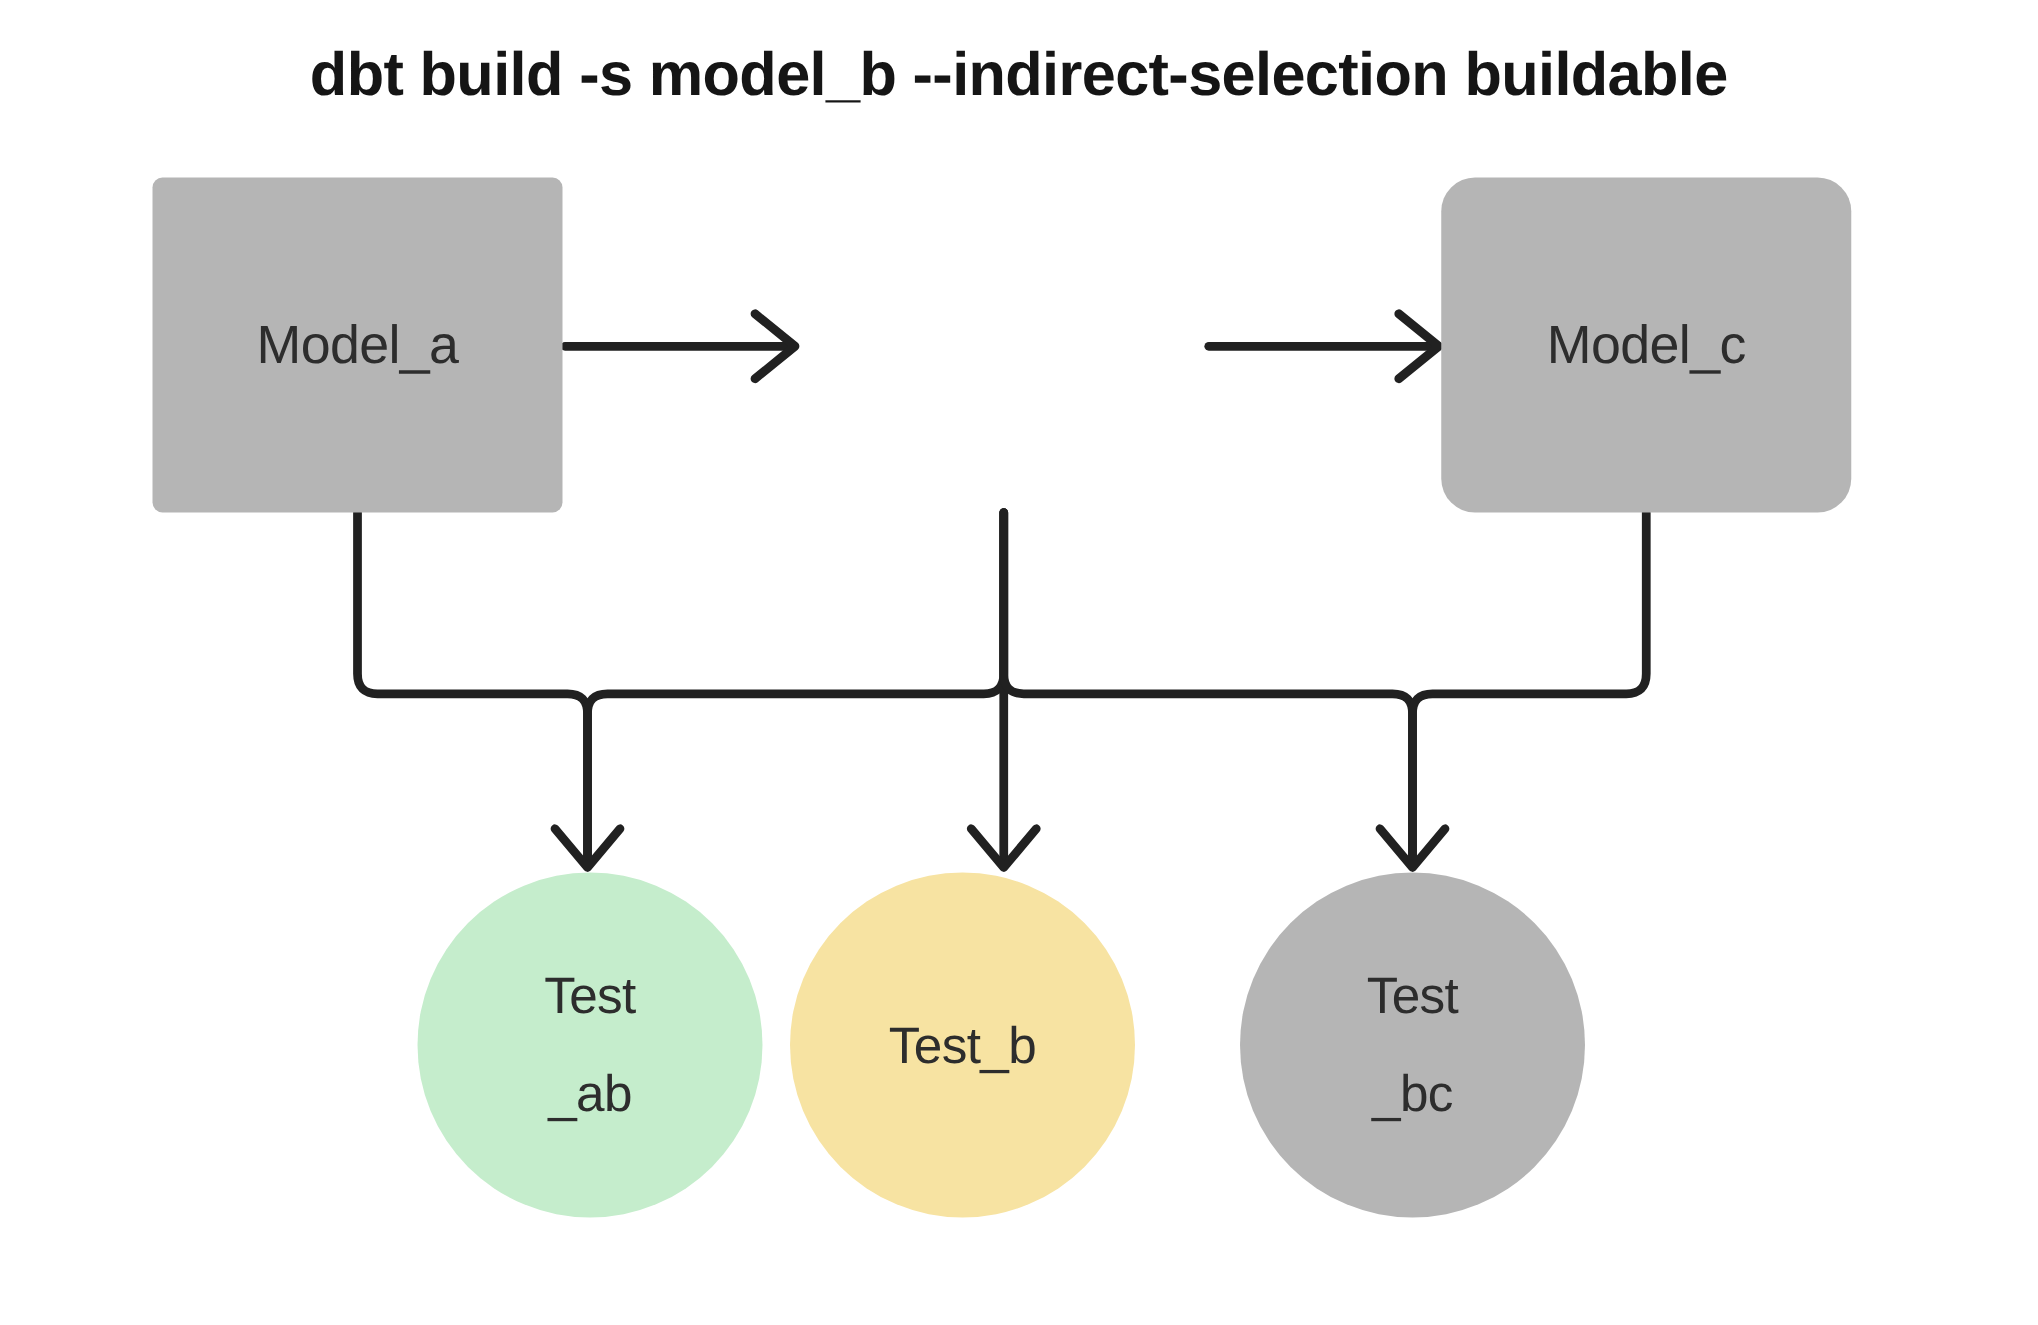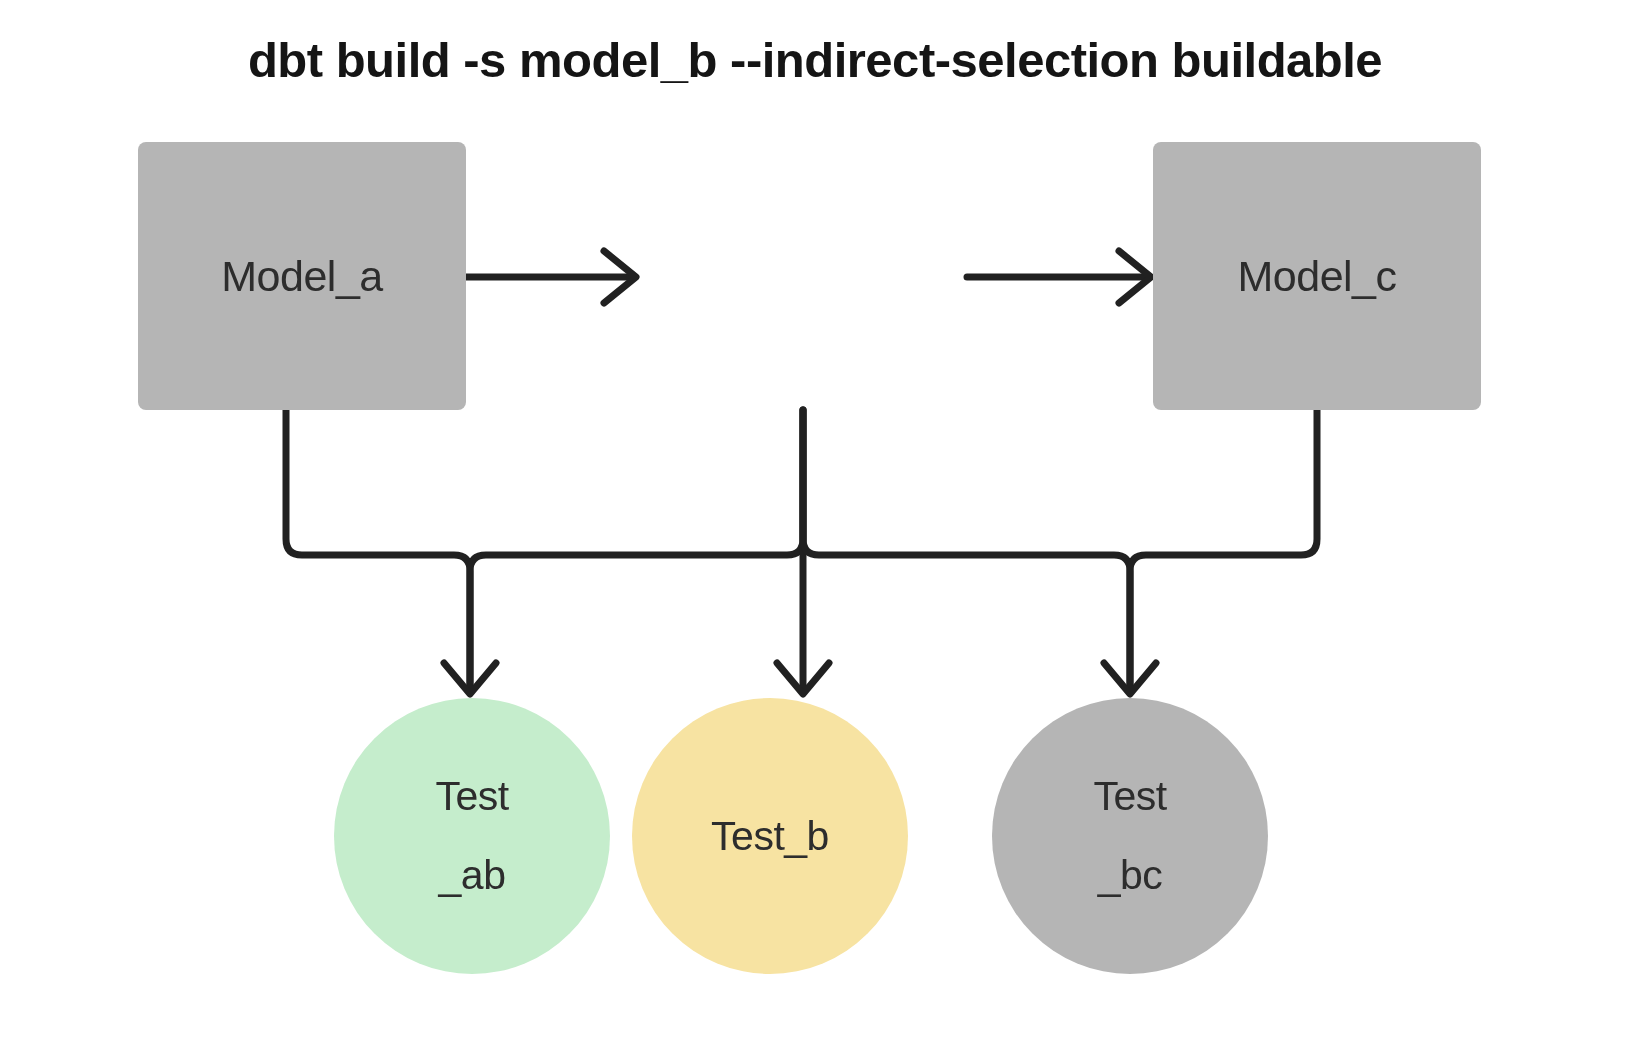--- a/index.html
+++ b/index.html
@@ -47,21 +47,21 @@
     justify-content: center;
     z-index: 2;
   }
   .model-node .model-label {
     font-size: 43px;
     font-weight: 400;
     color: #2d2d2d;
     letter-spacing: -0.5px;
   }
   .model-node.selected .model-label { color: #ffffff; }
-  #node-model-a { left: 138px; }
+  #node-model-a { left: 122px; }
   #node-model-b { left: 638px; }
   #node-model-c { left: 1153px; }
   .test-node {
     position: absolute;
     top: 698px;
     width: 276px;
     height: 276px;
     border-radius: 50%;
     display: flex;
     flex-direction: column;
@@ -110,21 +110,21 @@
     <path d="M 444 663 L 470 694 L 496 663" style="stroke: rgb(33, 33, 33);"></path>
     <path d="M 777 663 L 803 694 L 829 663" style="stroke: rgb(33, 33, 33);"></path>
     <path d="M 1104 663 L 1130 694 L 1156 663" style="stroke: rgb(33, 33, 33);"></path>
   </svg>
 
   <div class="model-node" id="node-model-a" style="background-color: rgb(181, 181, 181);">
     <span class="model-label">Model_a</span>
   </div>
 
 
-  <div class="model-node" id="node-model-c" style="background-color: rgb(181, 181, 181);">
+  <div class="model-node" id="node-model-c" style="background-color: rgb(181, 181, 181); border-radius: 27px;">
     <span class="model-label">Model_c</span>
   </div>
 
   <div class="test-node" id="node-test-ab" style="background-color: rgb(197, 237, 204);">
     <span class="test-line">Test</span>
     <span class="test-line">_ab</span>
   </div>
 
   <div class="test-node" id="node-test-b" style="background-color: rgb(247, 227, 162);">
     <span class="test-line">Test_b</span>

